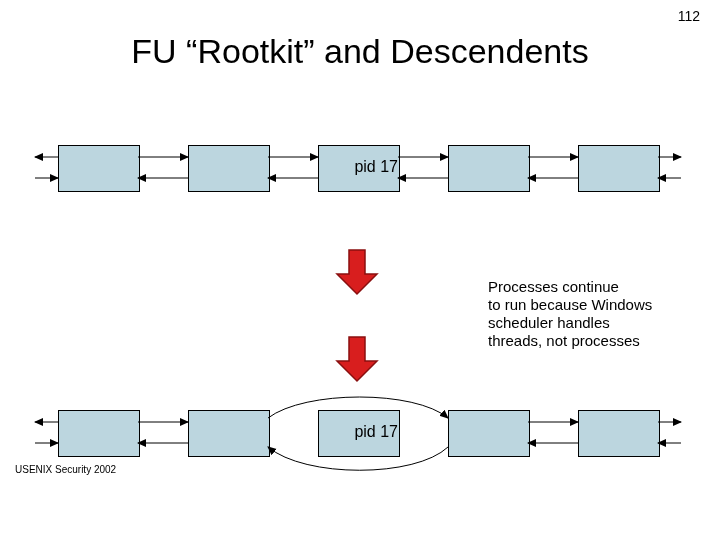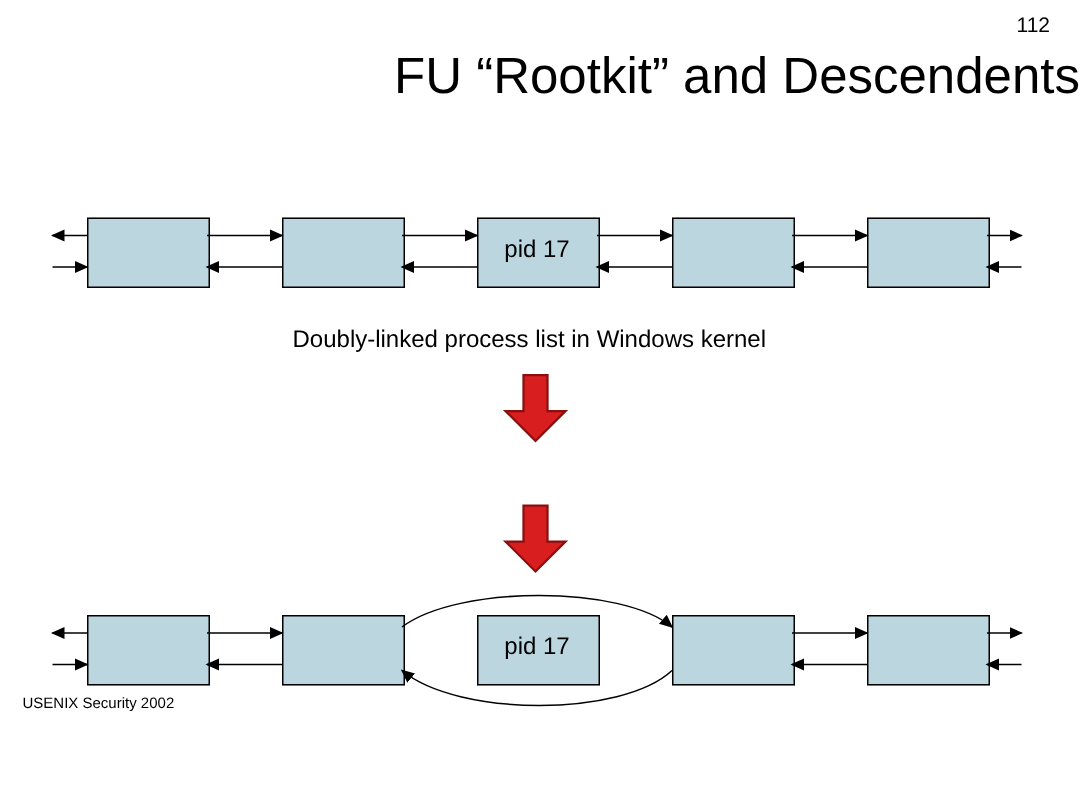--- a/index.html
+++ b/index.html
@@ -1,20 +1,20 @@
 <!DOCTYPE html>
 <html><head>
 <meta charset="utf-8">
 <style>
   html,body{margin:0;padding:0;width:720px;height:540px;background:#fff;font-family:Arial,Helvetica,sans-serif;color:#000;overflow:hidden}
   .slide{position:relative;width:720px;height:485px}
   .page-num{position:absolute;top:8px;right:20px;font-size:14px}
-  .title{position:absolute;top:32px;left:0;width:720px;text-align:right;font-size:34px;font-weight:400}
+  .title{position:absolute;top:32px;left:0;width:720px;text-align:center;font-size:34px;font-weight:400}
   .box{position:absolute;border:1px solid #000;background:#bcd6df}
-  .pid-label{position:absolute;font-size:16px;text-align:center}
+  .pid-label{position:absolute;font-size:16px;text-align:right}
   .caption{position:absolute;font-size:16px}
   .command{position:absolute;font-size:16px}
   .note{position:absolute;font-size:15px;line-height:1.2}
   .footer-left{position:absolute;bottom:10px;left:15px;font-size:10px}
   .footer-right{position:absolute;bottom:10px;right:15px;font-size:10px}
   svg{position:absolute;overflow:visible}
 </style>
 </head>
 <body>
 
@@ -49,27 +49,30 @@
     <line x1="398" y1="157" x2="448" y2="157" stroke="#000" marker-end="url(#ah)"></line>
     <line x1="448" y1="178" x2="398" y2="178" stroke="#000" marker-end="url(#ah)"></line>
 
     <line x1="528" y1="157" x2="578" y2="157" stroke="#000" marker-end="url(#ah)"></line>
     <line x1="578" y1="178" x2="528" y2="178" stroke="#000" marker-end="url(#ah)"></line>
 
     <line x1="658" y1="157" x2="681" y2="157" stroke="#000" marker-end="url(#ah)"></line>
     <line x1="681" y1="178" x2="658" y2="178" stroke="#000" marker-end="url(#ah)"></line>
   </svg>
 
-  <div class="caption" style="left:195px;top:218px">Doubly-linked process list in Windows kernel</div>
 
   <svg style="left:335px;top:248px;width:44px;height:48px">
     <path d="M14,2 L30,2 L30,26 L42,26 L22,46 L2,26 L14,26 Z" fill="#d81e1e" stroke="#8a0f0f" stroke-width="1.5"></path>
   </svg>
 
 
+  <div class="note" style="left:488px;top:278px;white-space:pre-line">Processes continue
+to run because Windows
+scheduler handles
+threads, not processes</div>
 
   <svg style="left:335px;top:335px;width:44px;height:48px">
     <path d="M14,2 L30,2 L30,26 L42,26 L22,46 L2,26 L14,26 Z" fill="#d81e1e" stroke="#8a0f0f" stroke-width="1.5"></path>
   </svg>
 
   <div class="box" style="left:58px;top:410px;width:80px;height:45px"></div>
   <div class="box" style="left:188px;top:410px;width:80px;height:45px"></div>
   <div class="box" style="left:318px;top:410px;width:80px;height:45px"></div>
   <div class="box" style="left:448px;top:410px;width:80px;height:45px"></div>
   <div class="box" style="left:578px;top:410px;width:80px;height:45px"></div>

